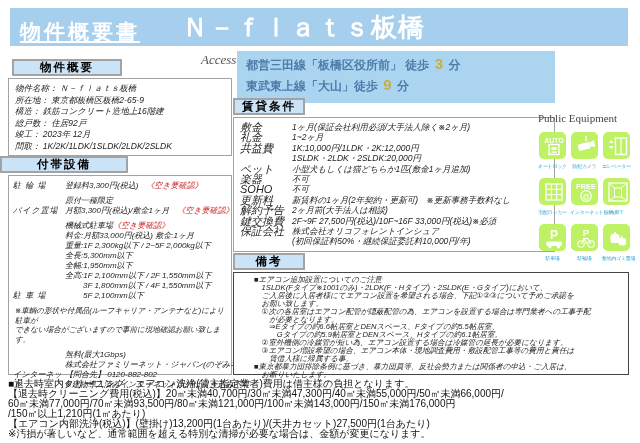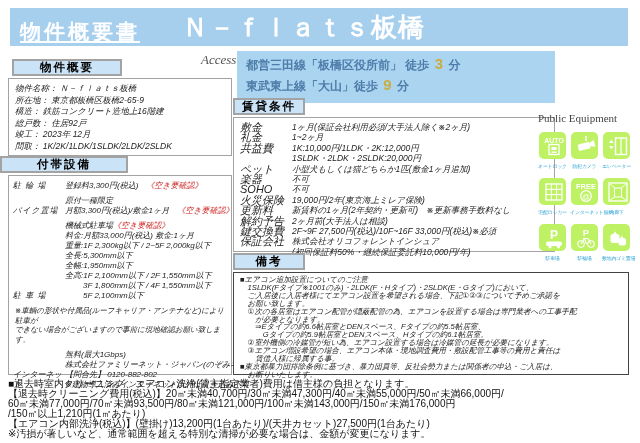--- a/index.html
+++ b/index.html
@@ -29,21 +29,21 @@
   .hdr-fac       { left:0;  top:156px; width:128px; }
   .hdr-rental    { left:233px; top:98px;  width:72px;  }
   .hdr-remarks   { left:233px; top:253px; width:72px;  }
 
   
   .box { position:absolute; background:#fff; border:1px solid #a3a3a3;font-style:italic; }
   .overview-box  { left:8px;   top:78px;  width:224px; height:78px;  padding:4px 6px; }
   .overview-box div { font-size:8.5px; line-height:11.5px; white-space:nowrap; }
   .fac-box       { left:8px;   top:175px; width:224px; height:200px; padding:5px 4px; font-size:8px; }
   .rental-box    { left:233px; top:117px; width:322px; height:135px; padding:4px 6px; }
-  .remarks-box   { left:233px; top:272px; width:396px; height:103px; padding:3px 6px; border-color:#444; }
+  .remarks-box   { left:233px; top:272px; width:396px; height:103px; padding:3px 20px; border-color:#444; }
 
   .fac-row { display:flex; margin-bottom:5px;align-items:flex-end; }
   .fac-label { width:52px; flex:none; font-size:8px; line-height:10px; letter-spacing:1px; }
   .fac-val { flex:1; font-size:8px; line-height:10px; }
   .fac-val div { white-space:nowrap; }
   .indent1 { padding-left:18px; }
   .red { color:#cc2222; }
   .fac-caution { font-size:7.5px; line-height:9.5px; margin:3px 2px 6px 2px; white-space:pre-line; }
 
   .rent-row { display:flex; }
@@ -160,24 +160,20 @@
         <div class="rent-label">ペット</div>
         <div class="rent-val">小型犬もしくは猫どちらか1匹(敷金1ヶ月追加)</div>
       </div>
     <div class="rent-row">
         <div class="rent-label">楽器</div>
         <div class="rent-val">不可</div>
       </div>
     <div class="rent-row">
         <div class="rent-label">SOHO</div>
         <div class="rent-val">不可</div>
-      </div>
-    <div class="rent-row">
-        <div class="rent-label">火災保険</div>
-        <div class="rent-val">19,000円/2年(東京海上ミレア保険)</div>
       </div>
     <div class="rent-row">
         <div class="rent-label">更新料</div>
         <div class="rent-val">新賃料の1ヶ月(2年契約・更新可)　※更新事務手数料なし</div>
       </div>
     <div class="rent-row">
         <div class="rent-label">解約予告</div>
         <div class="rent-val">2ヶ月前(大手法人は相談)</div>
       </div>
     <div class="rent-row">

